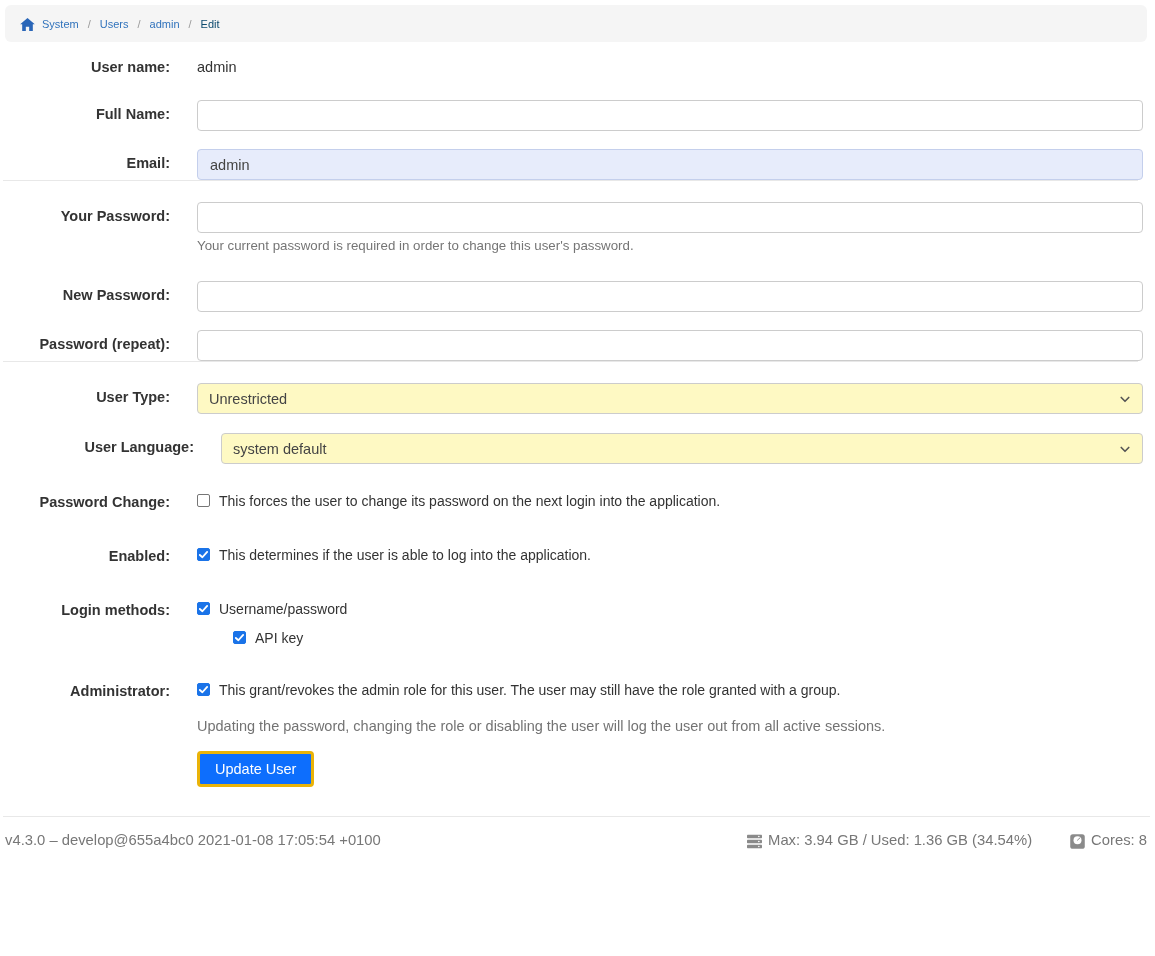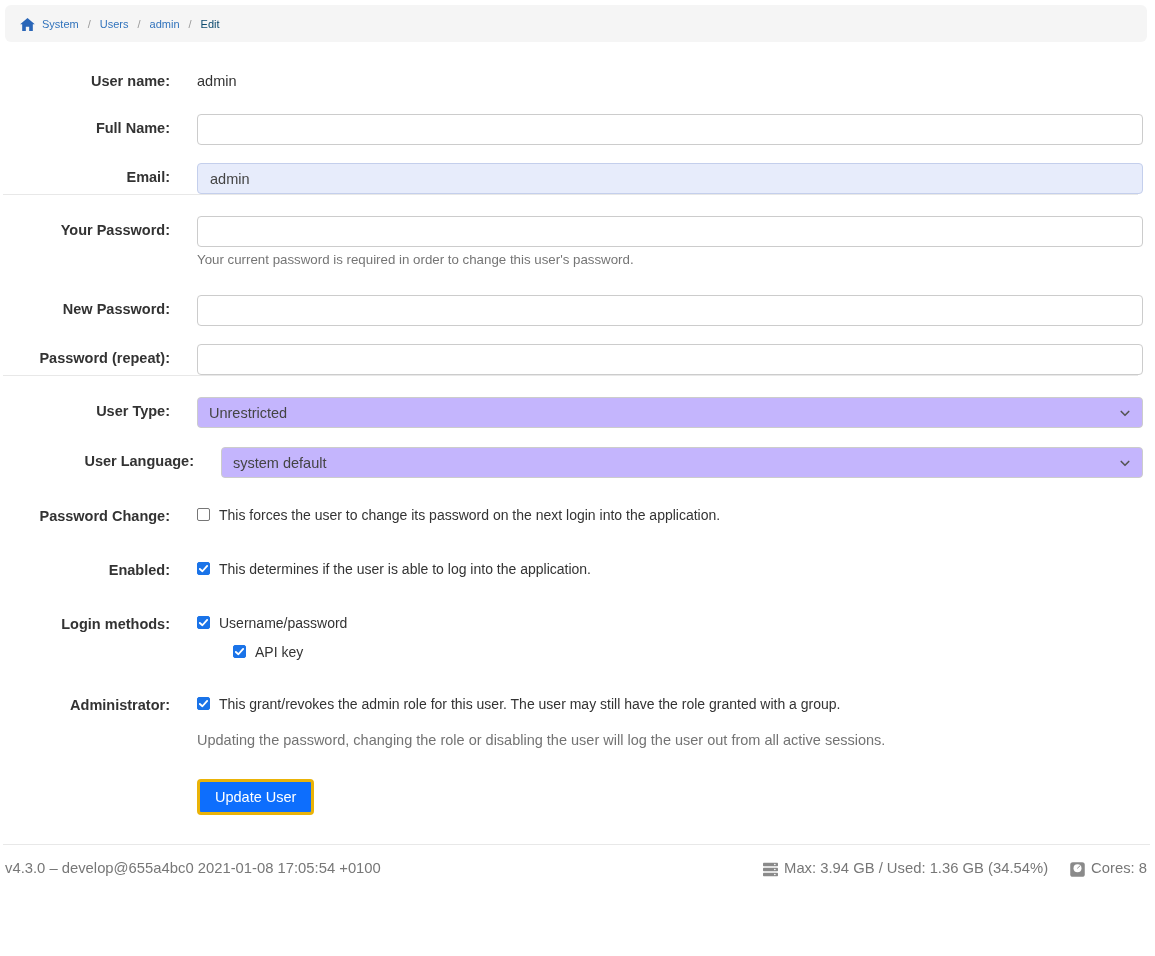--- a/index.html
+++ b/index.html
@@ -69,21 +69,21 @@
 
   .select-box {
     width: 100%;
     height: 31px;
     border: 1px solid #ccc;
     border-radius: 4px;
     padding: 0 11px;
     display: flex;
     align-items: center;
     justify-content: space-between;
-    background: #c4b5fd;
+    background: #fef9c3;
     cursor: pointer;
     color: #444;
   }
   .chevron-down { display: inline-flex; color: #555; }
 
   
   .check-line { display: flex; align-items: flex-start; cursor: pointer; }
   .checkbox {
     flex: 0 0 13px;
     width: 13px; height: 13px;
@@ -119,21 +119,21 @@
     cursor: pointer;
   }
 
   hr.divider {
     border: 0;
     border-top: 1px solid #e8e8e8;
     margin: 0 5px 0 3px;
   }
 
   
-  .mt-30 { margin-top: 30px; align-items: center; }
+  .mt-30 { margin-top: 16px; align-items: center; }
   .mt-24 { margin-top: 24px; }
   .mt-22 { margin-top: 22px; }
   .mt-21 { margin-top: 21px; }
   .mt-19 { margin-top: 19px; padding-left: 24px; }
   .mt-18 { margin-top: 18px; }
   .mt-28 { margin-top: 28px; }
   .mt-29 { margin-top: 29px; }
   .mt-36 { margin-top: 36px; }
   .mt-20 { margin-top: 20px; }
 
@@ -144,21 +144,21 @@
   .footer-inner {
     display: flex;
     justify-content: space-between;
     align-items: center;
     padding: 15px 8px 20px 5px;
     color: #777;
     font-size: 14.8px;
   }
   .footer-right { display: flex; align-items: center; }
   .footer-icon { display: inline-flex; margin-right: 6px; position: relative; top: 1px; }
-  .cores-group { margin-left: 22px; display: flex; align-items: center; }
+  .cores-group { margin-left: 38px; display: flex; align-items: center; }
 </style>
 </head>
 <body>
 
 <nav class="breadcrumb-bar">
   <span class="home-icon">
     <svg width="15" height="15" viewBox="0 0 576 512" fill="#2a66b8" aria-hidden="true">
       <path d="M288 10 8 248h76v254h140V342h128v160h140V248h76L288 10z"></path>
     </svg>
   </span>

